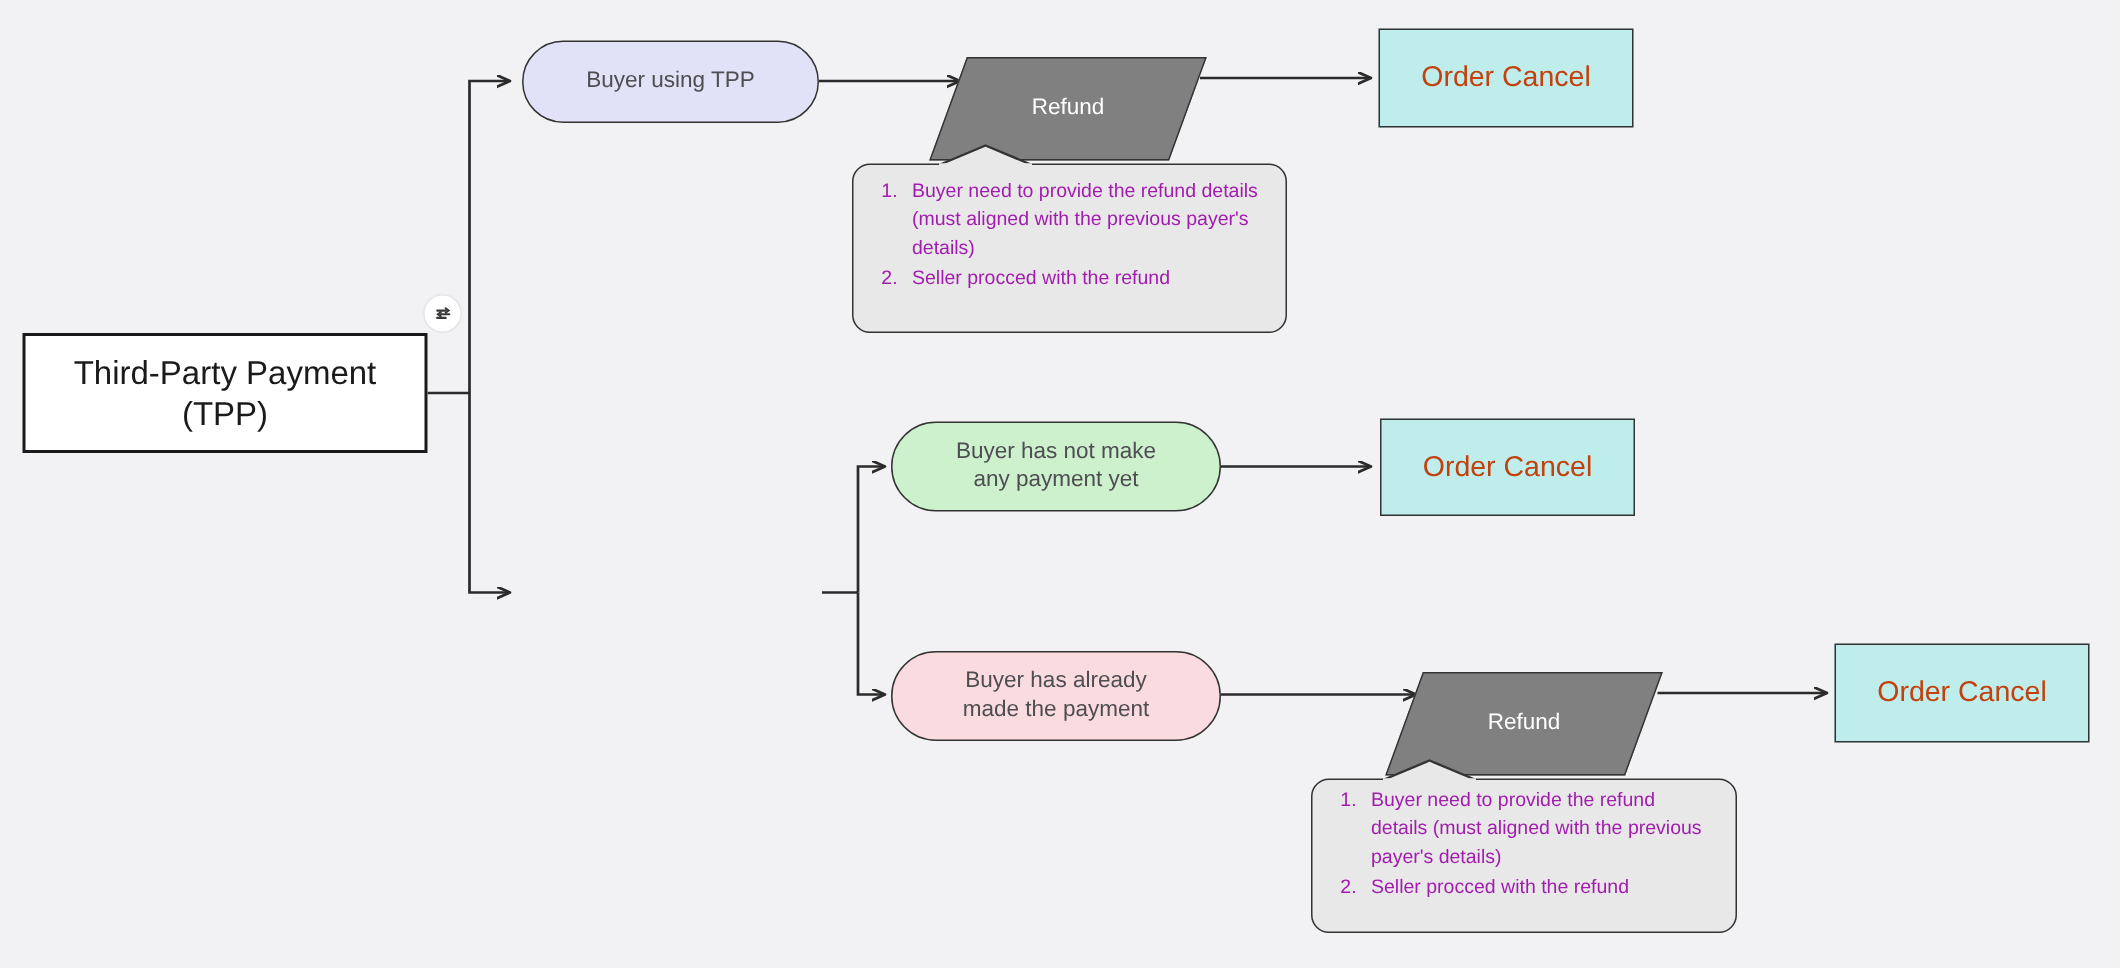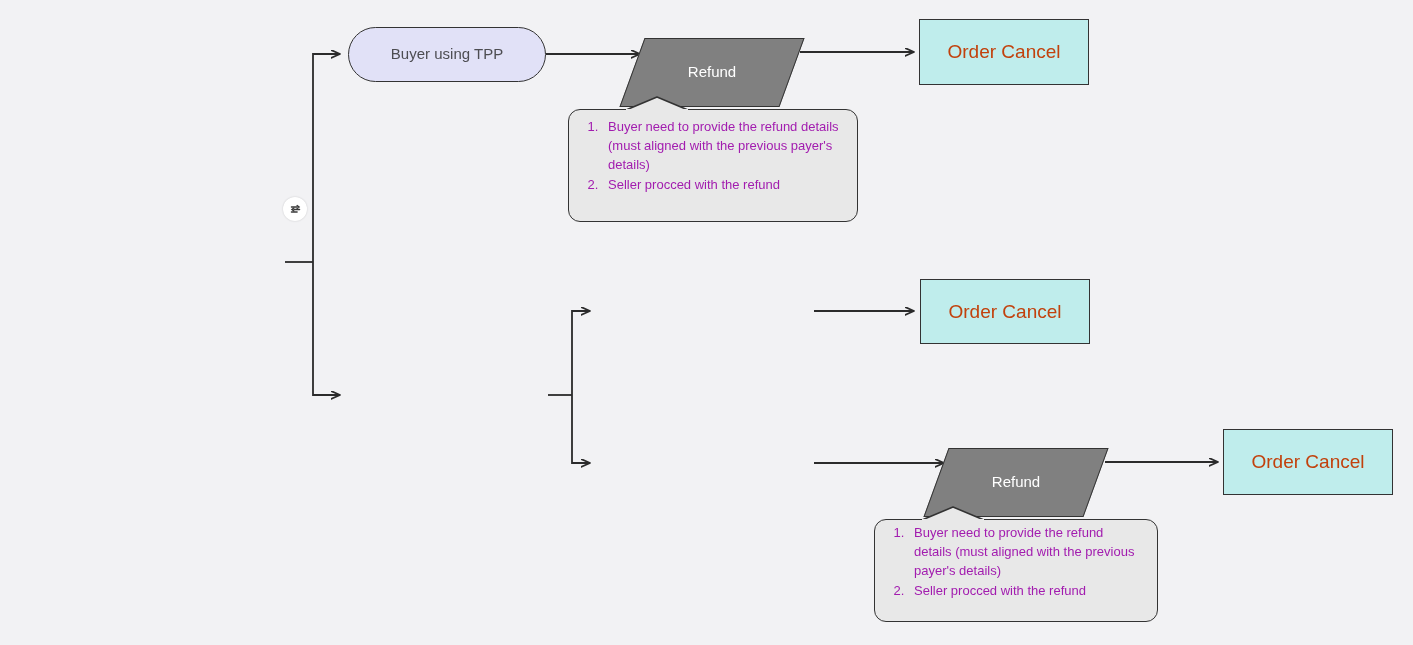--- a/index.html
+++ b/index.html
@@ -162,20 +162,24 @@
       <path d="M572,395 L572,463 L590,463" marker-end="url(#arrow)"></path>
 
       <path d="M814,311 L914,311" marker-end="url(#arrow)"></path>
 
       <path d="M814,463 L944,463" marker-end="url(#arrow)"></path>
 
       <path d="M1105,462 L1218,462" marker-end="url(#arrow)"></path>
     </g>
   </svg>
 
+  <div class="node n-rect" style="left:15px; top:222px; width:270px; height:80px; flex-direction:column;">
+    <span>Third-Party Payment</span>
+    <span>(TPP)</span>
+  </div>
 
   <div class="badge-icon" style="left:283px; top:197px;">
     <svg width="13" height="13" viewBox="0 0 16 16">
       <g stroke="#3a3a3a" stroke-width="1.7" stroke-linecap="round" fill="none">
         <path d="M3 5 L10 5"></path>
         <path d="M6 8 L13 8"></path>
         <path d="M3 11 L10 11"></path>
         <path d="M10 3.2 L12.4 5 L10 6.8"></path>
         <path d="M6 9.8 L3.6 8 L6 6.2"></path>
       </g>
@@ -201,25 +205,33 @@
       <path d="M0,14 L31,1 L62,14" fill="#e8e8e8" stroke="#333333" stroke-width="1.6" stroke-linejoin="round"></path>
       <path d="M0,14.2 L62,14.2" stroke="#e8e8e8" stroke-width="2.6"></path>
     </svg>
     <ol class="note-list">
       <li>Buyer need to provide the refund details (must aligned with the previous payer's details)</li>
       <li>Seller procced with the refund</li>
     </ol>
   </div>
 
 
+  <div class="node n-stadium fill-green" style="left:594px; top:281px; width:220px; height:60px; flex-direction:column;">
+    <span>Buyer has not make</span>
+    <span>any payment yet</span>
+  </div>
 
   <div class="node n-cyan" style="left:920px; top:279px; width:170px; height:65px;">
     <span>Order Cancel</span>
   </div>
 
+  <div class="node n-stadium fill-pink" style="left:594px; top:434px; width:220px; height:60px; flex-direction:column;">
+    <span>Buyer has already</span>
+    <span>made the payment</span>
+  </div>
 
   <div class="node n-para" style="left:936px; top:428px; width:160px; height:69px;">
     <span class="para-bg"></span>
     <span class="para-label">Refund</span>
   </div>
 
   <div class="node n-cyan" style="left:1223px; top:429px; width:170px; height:66px;">
     <span>Order Cancel</span>
   </div>
 

